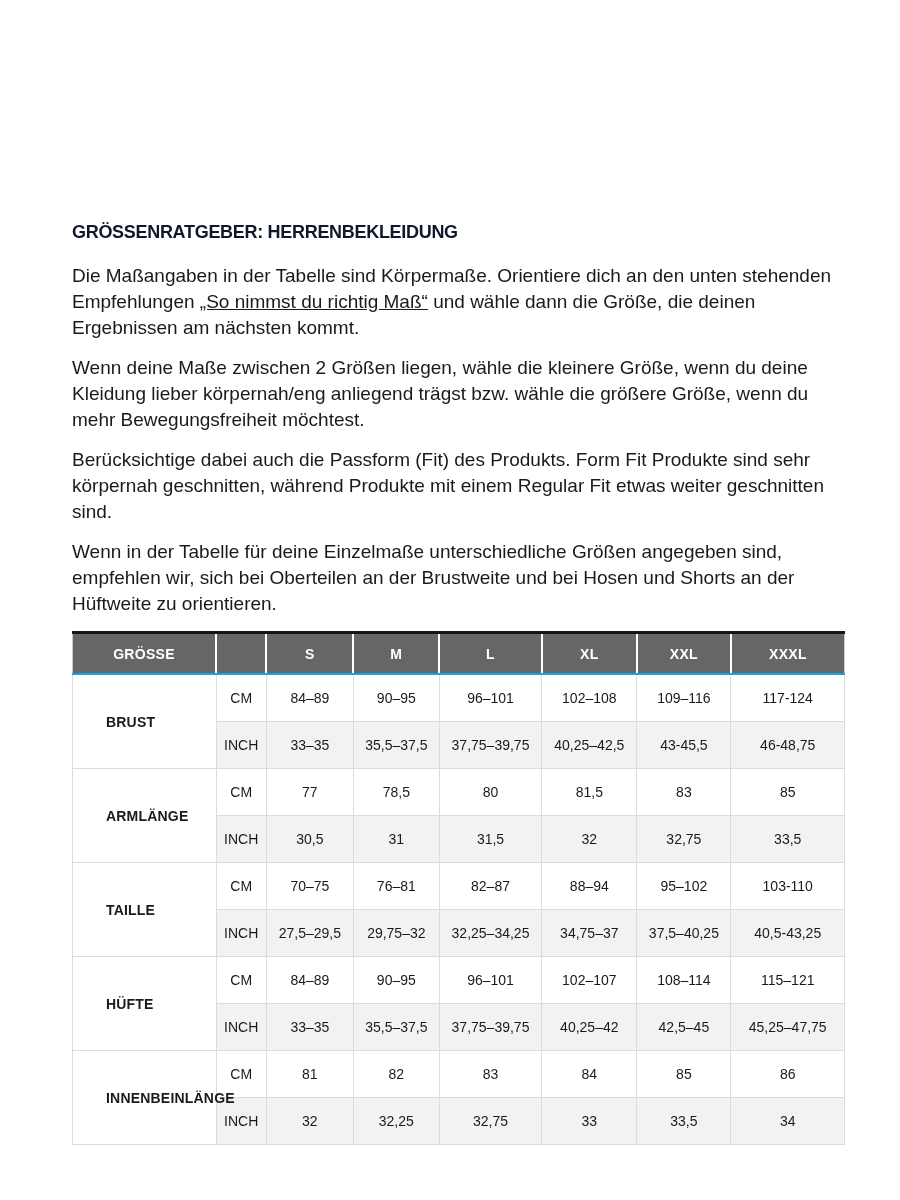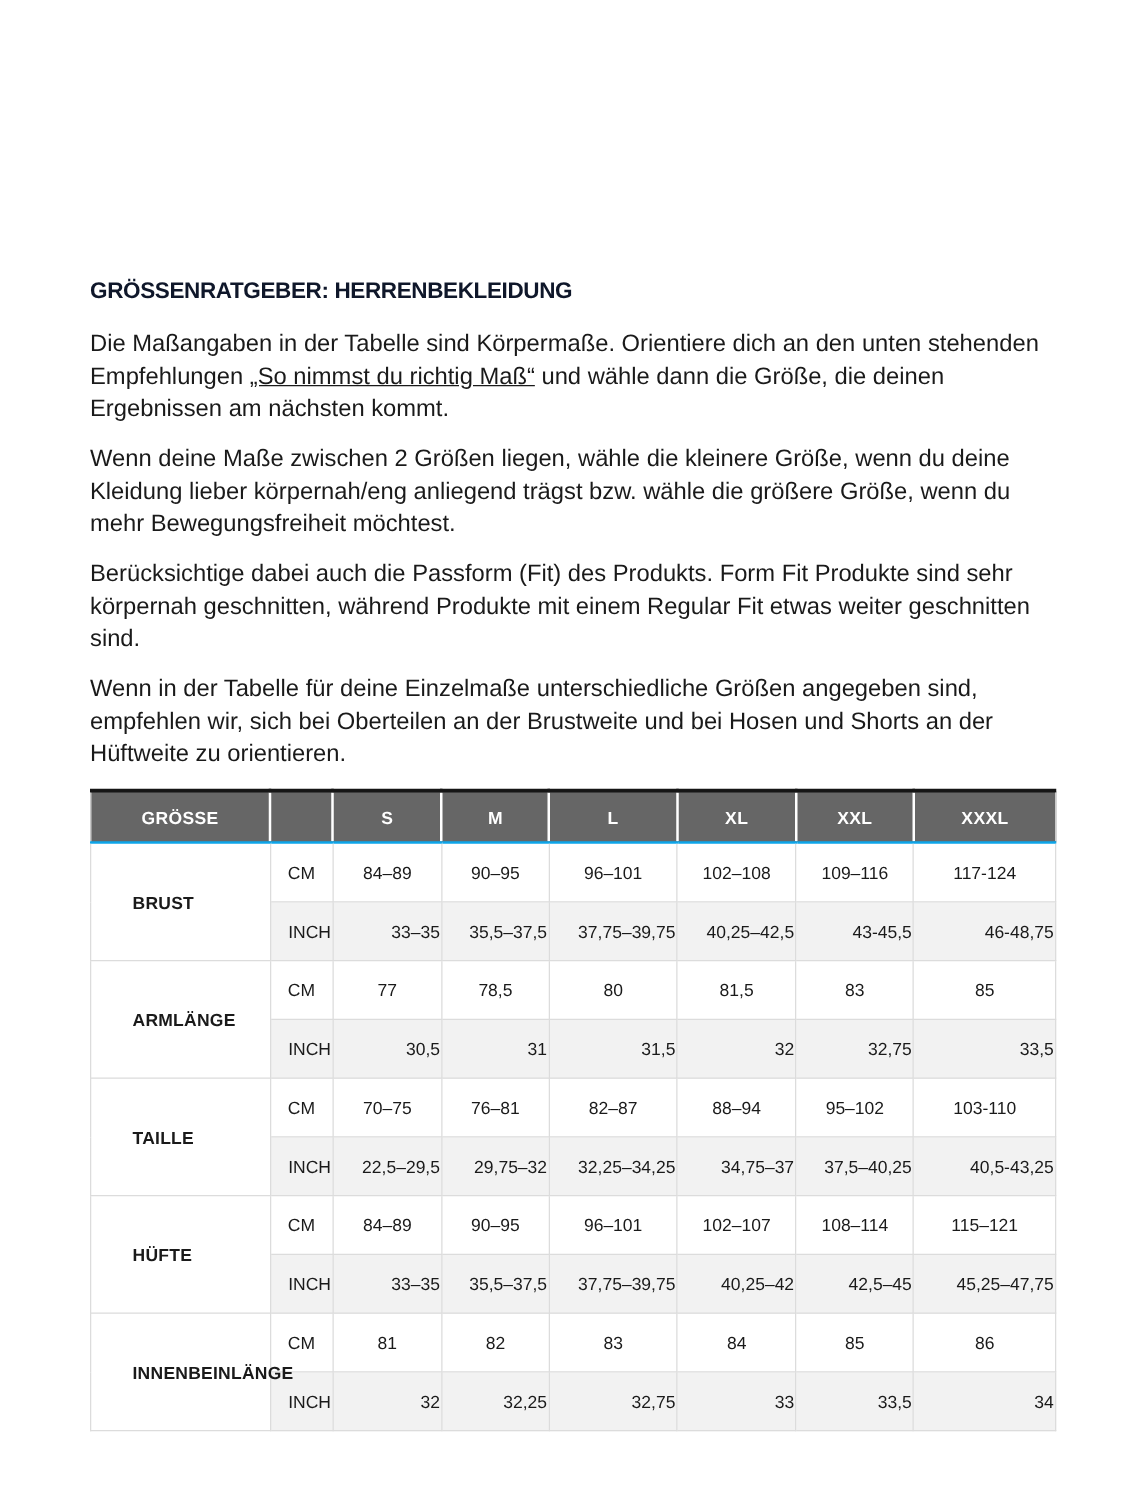--- a/index.html
+++ b/index.html
@@ -62,21 +62,20 @@
   table.size-table tbody td {
     border: 1px solid #dcdcdc;
     height: 44px;
     text-align: center;
     font-size: 14px;
     color: #1a1a1a;
     background: #ffffff;
   }
   table.size-table tbody tr.stripe td {
     background: #f2f2f2;
-    text-align: right;
   }
   table.size-table tbody td.cat {
     text-align: left;
     padding-left: 33px;
     font-weight: bold;
     background: #ffffff;
     letter-spacing: 0.2px;
   }
   col.c-label { width: 18.6%; }
   col.c-unit  { width: 6.5%; }
@@ -169,21 +168,21 @@
           <td>CM</td>
           <td>70–75</td>
           <td>76–81</td>
           <td>82–87</td>
           <td>88–94</td>
           <td>95–102</td>
           <td>103-110</td>
         </tr>
         <tr class="stripe">
           <td>INCH</td>
-          <td>22,5–29,5</td>
+          <td>27,5–29,5</td>
           <td>29,75–32</td>
           <td>32,25–34,25</td>
           <td>34,75–37</td>
           <td>37,5–40,25</td>
           <td>40,5-43,25</td>
         </tr>
         <tr>
           <td class="cat" rowspan="2">HÜFTE</td>
           <td>CM</td>
           <td>84–89</td>

